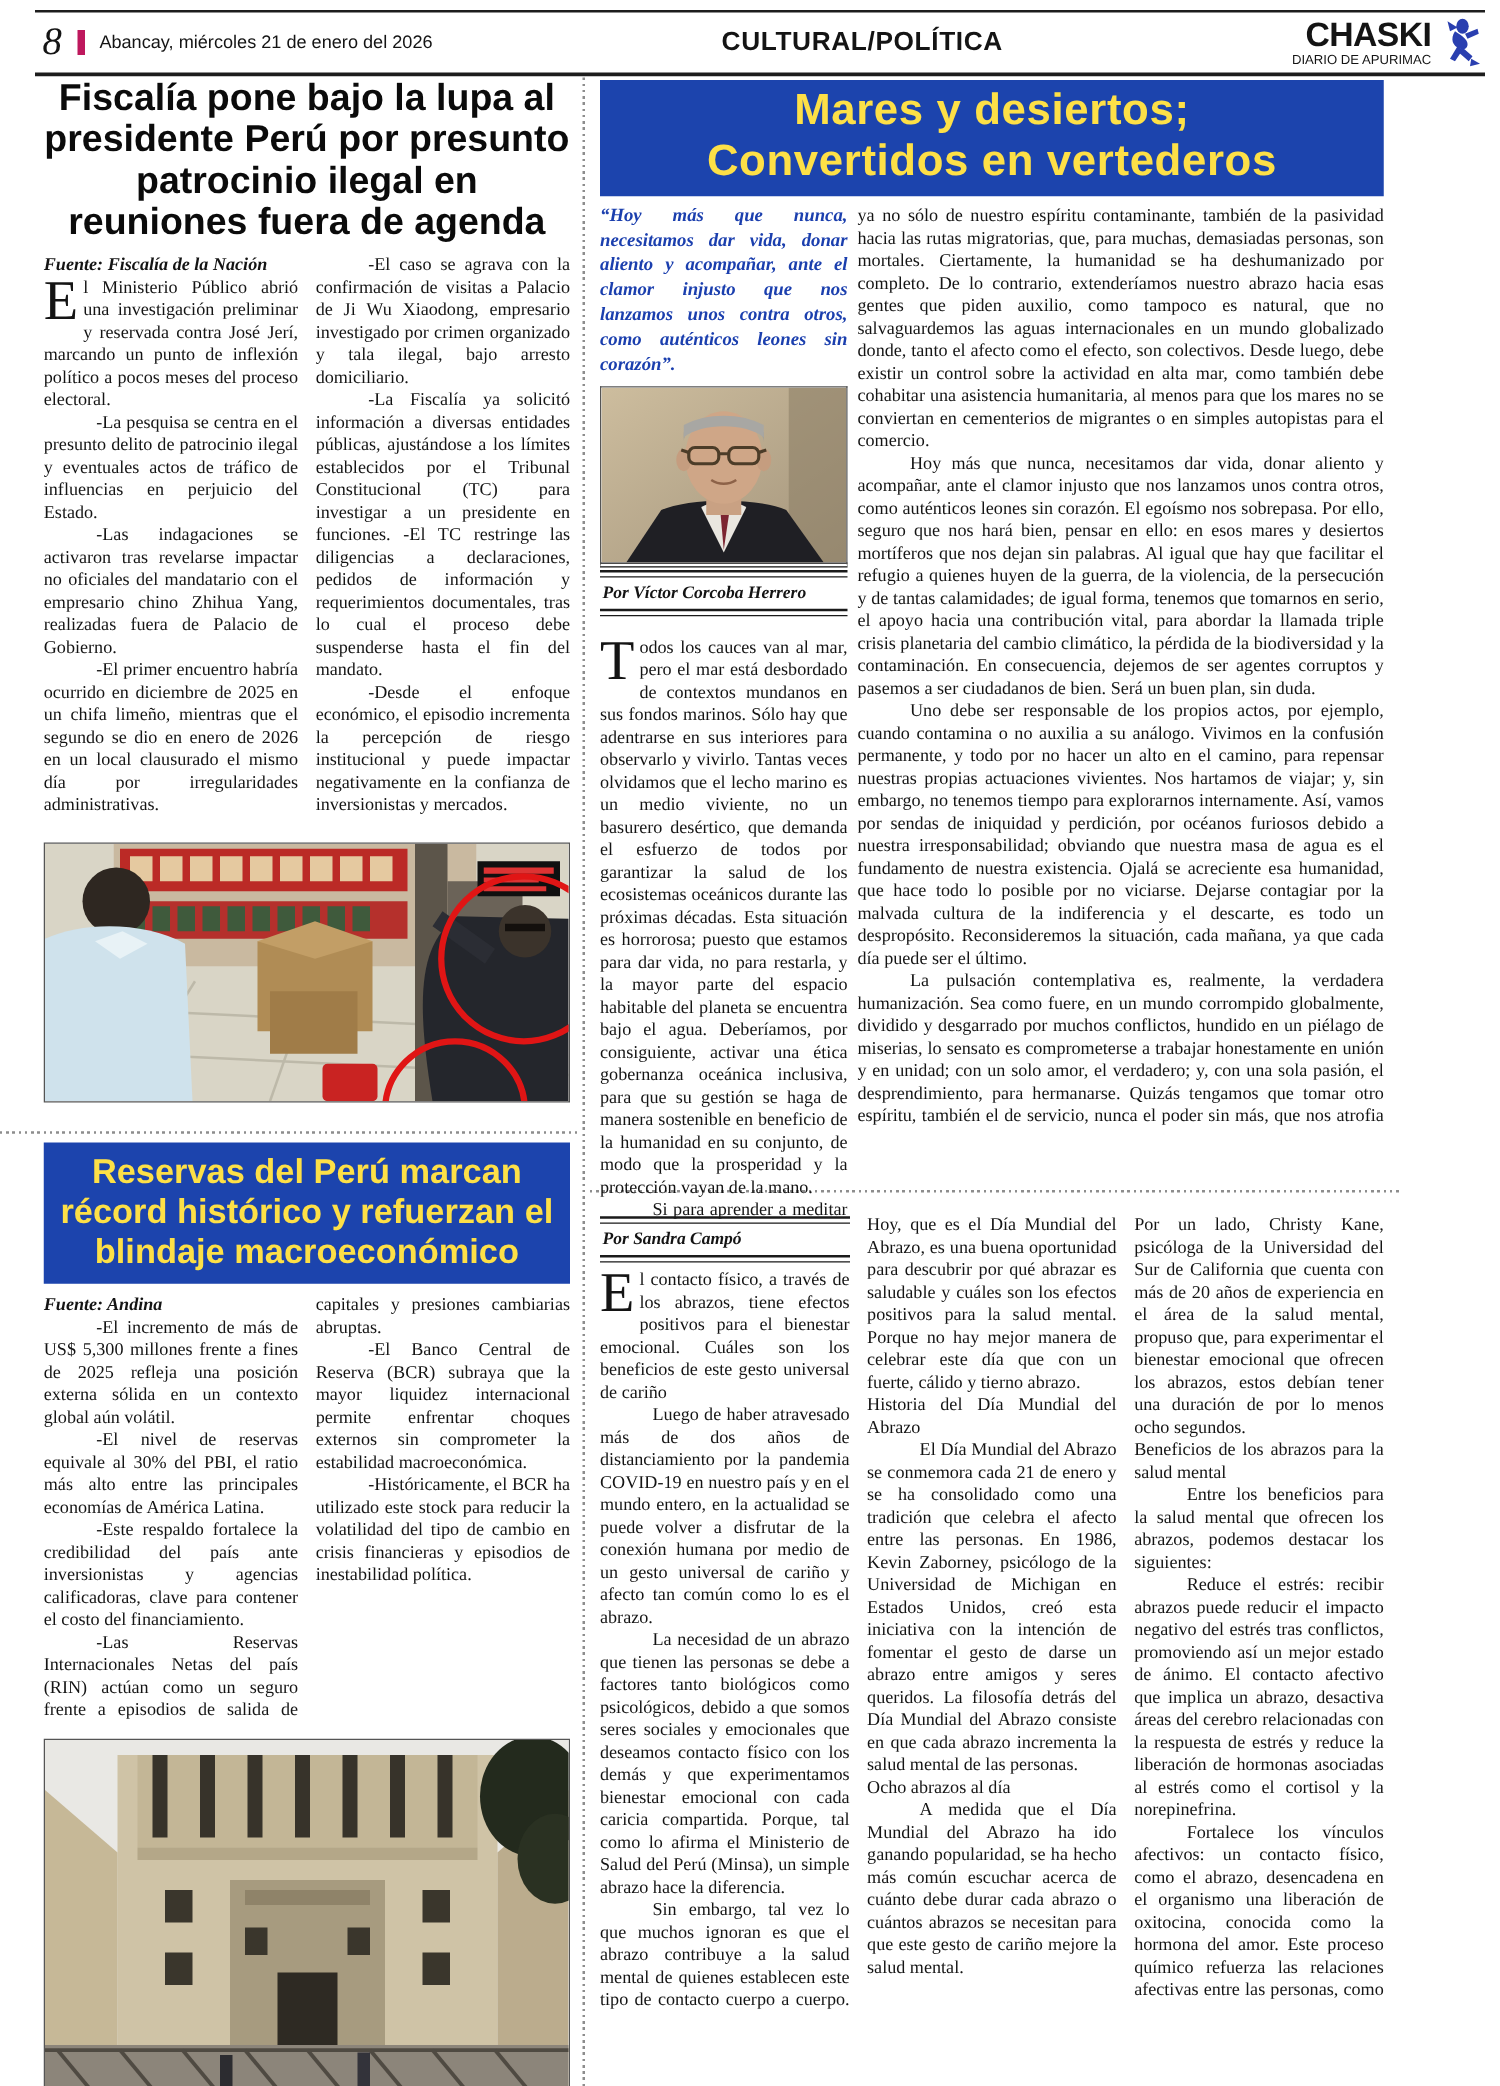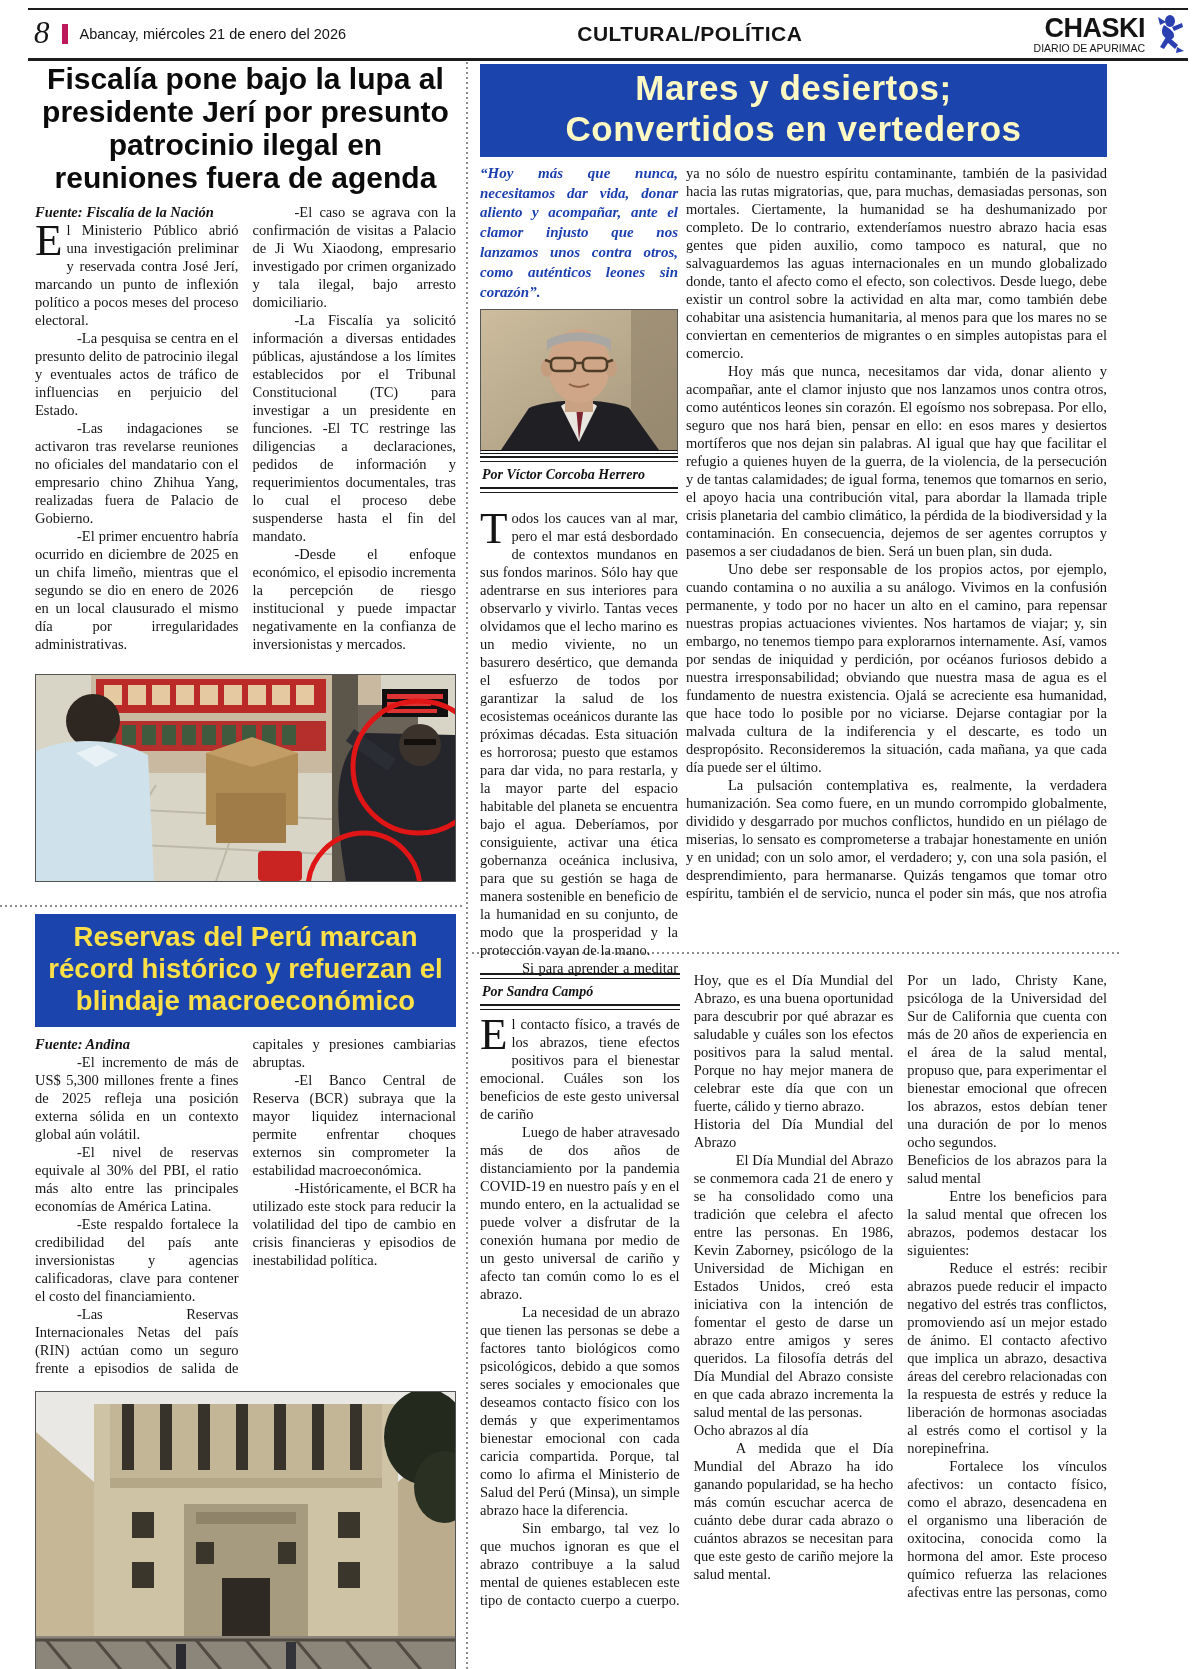--- a/index.html
+++ b/index.html
@@ -36,21 +36,21 @@
   
   .art-fiscalia{position:absolute;left:35px;top:62px;width:421px;}
   .fisc-title{font-family:"Liberation Sans",sans-serif;font-weight:bold;font-size:30px;
               line-height:1.1;text-align:center;color:#0b0b0b;}
   .fisc-body{margin-top:9px;height:464px;column-count:2;column-gap:14px;column-fill:auto;overflow:hidden;}
   .photo-frame{border:1px solid #555;overflow:hidden;}
   .fisc-photo{margin-top:7px;width:419px;height:206px;}
   
   .art-mares{position:absolute;left:480px;top:64px;width:627px;}
   .banner{background:#1c44ad;text-align:center;font-family:"Liberation Sans",sans-serif;font-weight:bold;}
-  .mares-banner{padding:4px 0 7px;color:#fef9c3;font-size:35px;line-height:1.17;letter-spacing:.5px;}
+  .mares-banner{padding:4px 0 7px;color:#fde047;font-size:35px;line-height:1.17;letter-spacing:.5px;}
   .mares-grid{display:flex;gap:8px;margin-top:7px;}
   .mares-left{width:198px;flex:none;}
   .quote{color:#1b3fae;font-weight:bold;font-style:italic;font-size:15px;line-height:1.32;text-align:justify;}
   .portrait{width:196px;height:140px;margin-top:7px;border-bottom:4px double #111;}
   .narrow-text{margin-top:16px;height:468px;overflow:hidden;}
   .mares-wide{flex:1;height:738px;overflow:hidden;}
   
   .art-reservas{position:absolute;left:35px;top:914px;width:421px;}
   .res-banner{padding:7px 6px 9px;color:#fde047;font-size:27.5px;line-height:1.17;}
   .res-body{margin-top:8px;height:352px;column-count:2;column-gap:14px;column-fill:auto;overflow:hidden;}
@@ -90,26 +90,26 @@
         </svg>
       </span>
     </div>
   </div>
 
   <div class="vsep"></div>
   <div class="hsep left"></div>
   <div class="hsep right"></div>
 
   <div class="art-fiscalia">
-    <div class="fisc-title">Fiscalía pone bajo la lupa al presidente Jerí por presunto patrocinio ilegal en reuniones fuera de agenda</div>
+    <div class="fisc-title">Fiscalía pone bajo la lupa al presidente Perú por presunto patrocinio ilegal en reuniones fuera de agenda</div>
     <div class="fisc-body">
         <p class="para s-source">Fuente: Fiscalía de la Nación</p>
         <p class="para s-drop">El Ministerio Público abrió una investigación preliminar y reservada contra José Jerí, marcando un punto de inflexión político a pocos meses del proceso electoral.</p>
         <p class="para s-indent">-La pesquisa se centra en el presunto delito de patrocinio ilegal y eventuales actos de tráfico de influencias en perjuicio del Estado.</p>
-        <p class="para s-indent">-Las indagaciones se activaron tras revelarse reuniones no oficiales del mandatario con el empresario chino Zhihua Yang, realizadas fuera de Palacio de Gobierno.</p>
+        <p class="para s-indent">-Las indagaciones se activaron tras revelarse impactar no oficiales del mandatario con el empresario chino Zhihua Yang, realizadas fuera de Palacio de Gobierno.</p>
         <p class="para s-indent">-El primer encuentro habría ocurrido en diciembre de 2025 en un chifa limeño, mientras que el segundo se dio en enero de 2026 en un local clausurado el mismo día por irregularidades administrativas.</p>
         <p class="para s-indent">-El caso se agrava con la confirmación de visitas a Palacio de Ji Wu Xiaodong, empresario investigado por crimen organizado y tala ilegal, bajo arresto domiciliario.</p>
         <p class="para s-indent">-La Fiscalía ya solicitó información a diversas entidades públicas, ajustándose a los límites establecidos por el Tribunal Constitucional (TC) para investigar a un presidente en funciones. -El TC restringe las diligencias a declaraciones, pedidos de información y requerimientos documentales, tras lo cual el proceso debe suspenderse hasta el fin del mandato.</p>
         <p class="para s-indent">-Desde el enfoque económico, el episodio incrementa la percepción de riesgo institucional y puede impactar negativamente en la confianza de inversionistas y mercados.</p>
       </div>
     <div class="photo-frame fisc-photo">
       <svg width="419" height="206" viewBox="0 0 419 206">
         <rect width="419" height="206" fill="#d9d5c6"></rect>
         <g stroke="#bdb9a9" stroke-width="2">
           <line x1="0" y1="130" x2="419" y2="150"></line>

